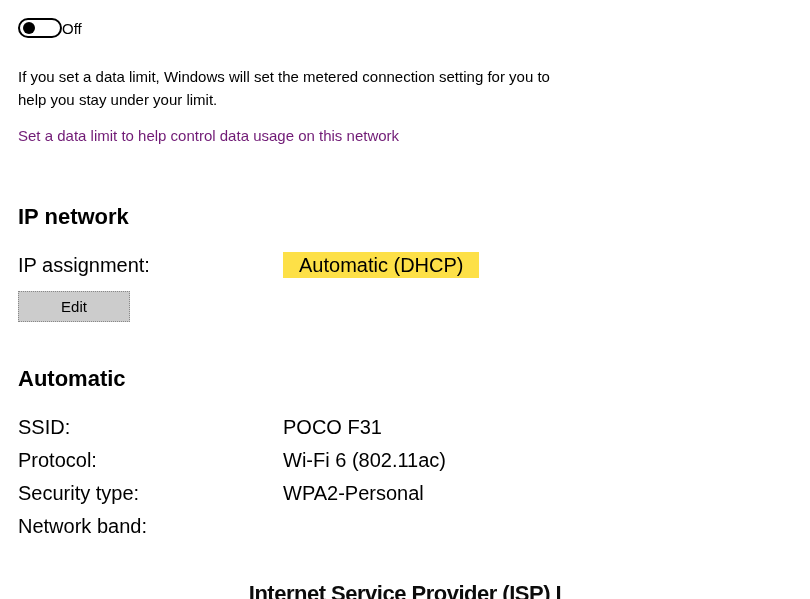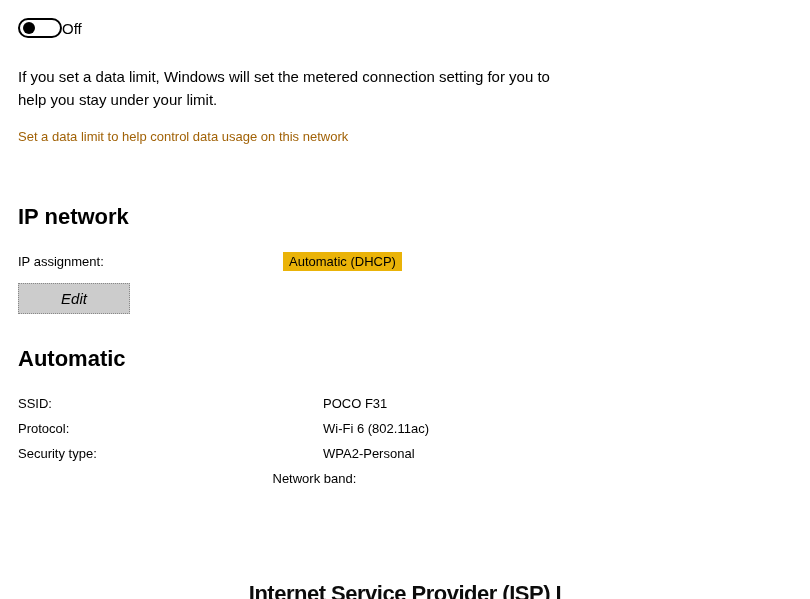--- a/index.html
+++ b/index.html
@@ -41,62 +41,60 @@
   .toggle-label {
     font-size: 15px;
   }
   .description {
     font-size: 15px;
     line-height: 1.5;
     max-width: 560px;
     margin-bottom: 16px;
   }
   .link {
-    color: #a16207;
-    font-size: 13px;
+    color: #701a75;
+    font-size: 15px;
     cursor: pointer;
     display: inline-block;
     margin-bottom: 60px;
   }
   h2 {
     font-size: 22px;
     font-weight: 600;
     margin: 0 0 24px 0;
   }
   .kv-row {
     display: flex;
     margin-bottom: 8px;
-    font-size: 13px;
-    justify-content: center;
+    font-size: 20px;
   }
   .kv-key {
     width: 265px;
     flex-shrink: 0;
   }
   .kv-val {
     flex: 1;
   }
   .highlight {
-    background: #eab308;
-    padding: 2px 6px;
+    background: #fde047;
+    padding: 2px 16px;
   }
   .edit-btn {
     background: #ccc;
     border: 1px dotted #888;
     font-size: 15px;
     font-family: inherit;
     padding: 6px 4px;
     width: 112px;
     text-align: center;
     cursor: pointer;
     margin-top: 6px;
-    margin-bottom: 32px;
-    font-style: italic;
+    margin-bottom: 44px;
   }
-  .props .kv-row { margin-bottom: 10px; gap: 40px; }
+  .props .kv-row { margin-bottom: 10px; }
   .cutoff {
     position: absolute;
     bottom: -8px;
     left: 0;
     right: 0;
     text-align: center;
     font-size: 22px;
     font-weight: 700;
     letter-spacing: -0.5px;
     opacity: 0.95;

